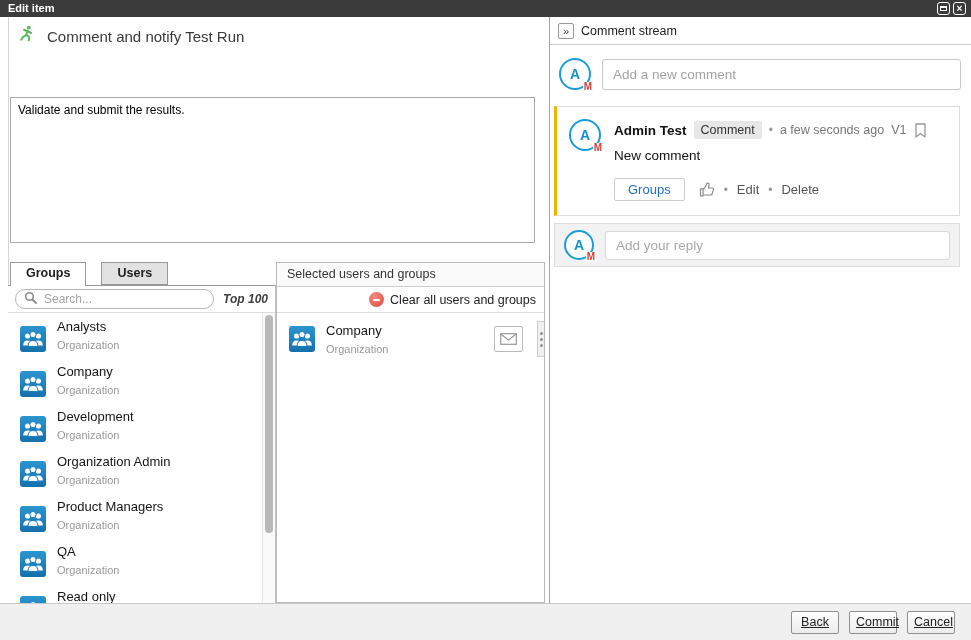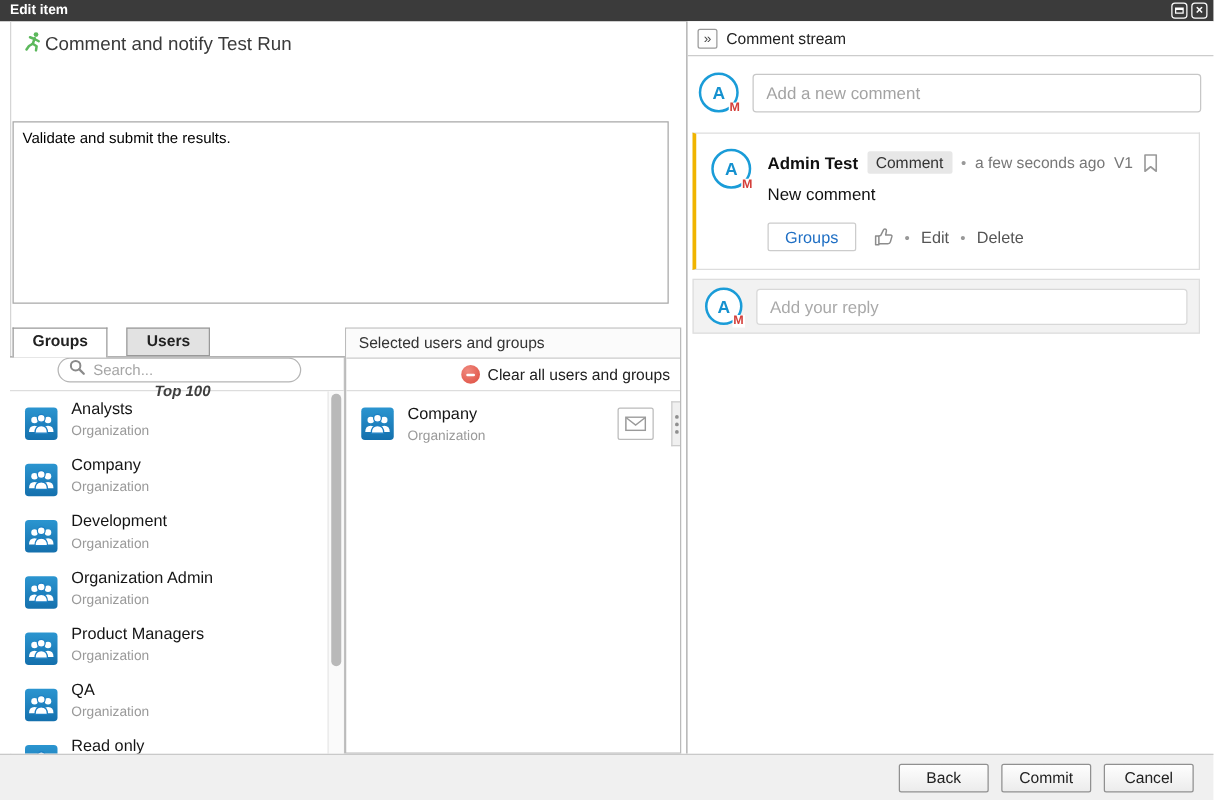--- a/index.html
+++ b/index.html
@@ -12,39 +12,39 @@
             box-sizing:border-box;padding-left:8px;}
   .winbtns{position:absolute;right:5px;top:2px;display:flex;gap:3px;}
   .winbtn{width:13px;height:13px;border:1px solid #fff;border-radius:3px;box-sizing:border-box;
           display:flex;align-items:center;justify-content:center;color:#fff;font-size:10px;
           font-weight:bold;line-height:1;cursor:pointer;background:#3b3b3b;}
   .restore-glyph{width:7px;height:5px;border:1px solid #fff;border-top-width:2px;box-sizing:border-box;}
 
   .gutter{position:absolute;left:8px;top:17px;bottom:37px;width:1px;background:#d5d5d5;}
 
   
-  .heading{position:absolute;left:18px;top:25px;display:flex;align-items:center;gap:1px;
+  .heading{position:absolute;left:18px;top:25px;display:flex;align-items:flex-end;gap:12px;
            font-size:15px;color:#3a3a3a;}
 
   
   .notify{position:absolute;left:10px;top:97px;width:525px;height:146px;box-sizing:border-box;
           border:1px solid #a8a8a8;padding:5px 7px;font:12px "Liberation Sans",sans-serif;
           color:#000;resize:none;outline:none;}
 
   
   .tabs{position:absolute;left:10px;top:262px;display:flex;z-index:3;}
   .tab{box-sizing:border-box;height:23px;padding:0 15px;font-size:12.5px;line-height:21px;
        border:1px solid #999;background:#e2e2e2;color:#222;cursor:pointer;font-weight:bold;}
   .tab.active{background:#fff;border-bottom:none;height:24px;}
   .tab+.tab{margin-left:15px;}
 
   
   .groups-panel{position:absolute;left:8px;top:285px;width:268px;bottom:37px;
                 border-top:1px solid #999;border-right:1px solid #c0c0c0;box-sizing:border-box;background:#fff;}
-  .search-row{height:26px;display:flex;align-items:center;padding:0 4px 0 7px;border-bottom:1px solid #ddd;flex-direction:column;}
+  .search-row{height:26px;display:flex;align-items:center;padding:0 4px 0 7px;border-bottom:1px solid #ddd;}
   .search-pill{flex:1;height:18px;border:1px solid #b5b5b5;border-radius:10px;display:flex;
                align-items:center;gap:5px;padding:0 8px;background:#fff;}
   .search-input{border:none;outline:none;flex:1;font-size:12px;color:#333;background:transparent;min-width:0;
                 font-family:inherit;}
   .search-input::placeholder{color:#a5a5a5;}
   .top100{margin-left:9px;font-size:12px;font-style:italic;font-weight:bold;color:#3f3f3f;
           white-space:nowrap;padding-right:3px;}
   .glist{position:absolute;left:0;top:27px;right:13px;bottom:0;overflow:hidden;}
   .gscroll{position:absolute;top:27px;right:0;bottom:0;width:13px;background:#fafafa;
            border-left:1px solid #e8e8e8;box-sizing:border-box;cursor:pointer;}
@@ -116,23 +116,23 @@
   .reply-box{margin:7px 11px 0 4px;background:#f2f2f2;border:1px solid #ddd;display:flex;
              align-items:center;gap:11px;padding:6px 9px;}
   .reply-input{flex:1;height:29px;background:#fff;border:1px solid #d8d8d8;border-radius:3px;
                padding:0 10px;font-size:13.5px;outline:none;box-sizing:border-box;font-family:inherit;color:#333;}
   .reply-input::placeholder{color:#a9a9a9;}
 
   
   .footer{position:absolute;left:0;right:0;bottom:0;height:37px;background:#f0f0f0;
           border-top:1px solid #c9c9c9;box-sizing:border-box;display:flex;align-items:center;
           justify-content:flex-end;gap:10px;padding:0 16px;}
-  .fbtn{width:72px;height:23px;border:1px solid #909090;border-radius:2px;
+  .fbtn{width:48px;height:23px;border:1px solid #909090;border-radius:2px;
         background:linear-gradient(#fefefe,#ececec);font-size:12.5px;color:#222;
-        font-family:inherit;cursor:pointer;}
+        font-family:inherit;cursor:pointer;text-decoration:underline;}
 </style>
 </head>
 <body>
 
 <div class="stage">
 
   <div class="titlebar">
     <span>Edit item</span>
     <div class="winbtns">
       <span class="winbtn">

